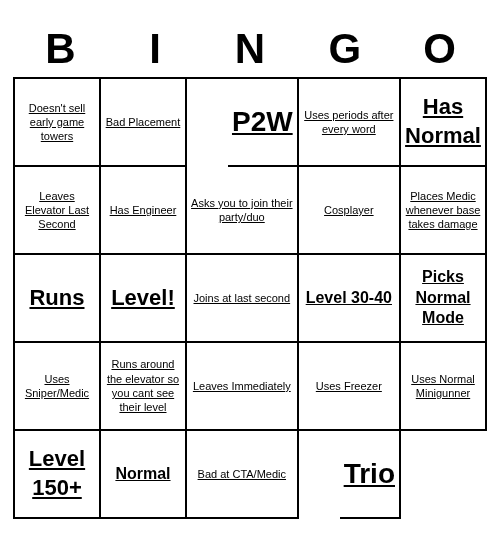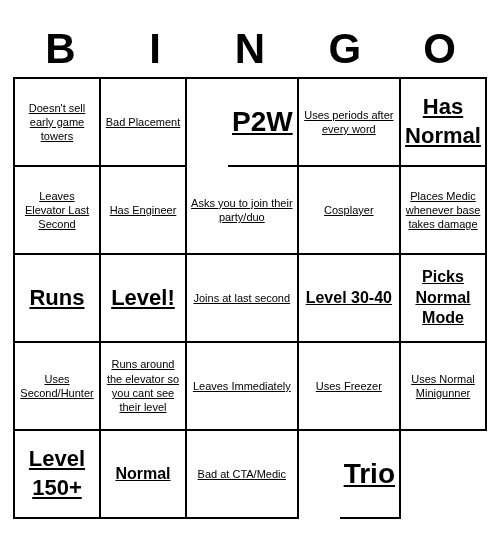--- a/index.html
+++ b/index.html
@@ -86,21 +86,21 @@
       <div class="bingo-cell">Leaves Elevator Last Second</div>
       <div class="bingo-cell">Has Engineer</div>
       <div class="bingo-cell">Asks you to join their party/duo</div>
       <div class="bingo-cell">Cosplayer</div>
       <div class="bingo-cell">Places Medic whenever base takes damage</div>
       <div class="bingo-cell large">Runs</div>
       <div class="bingo-cell free">Level!</div>
       <div class="bingo-cell">Joins at last second</div>
       <div class="bingo-cell medium">Level 30-40</div>
       <div class="bingo-cell medium">Picks Normal Mode</div>
-      <div class="bingo-cell">Uses Second/Hunter</div>
+      <div class="bingo-cell">Uses Sniper/Medic</div>
       <div class="bingo-cell">Runs around the elevator so you cant see their level</div>
       <div class="bingo-cell">Leaves Immediately</div>
       <div class="bingo-cell">Uses Freezer</div>
       <div class="bingo-cell">Uses Normal Minigunner</div>
       <div class="bingo-cell large">Level 150+</div>
       <div class="bingo-cell medium">Normal</div>
       <div class="bingo-cell">Bad at CTA/Medic</div>
       <div class="bingo-cell xlarge">Trio</div>
     </div>
 </div>

